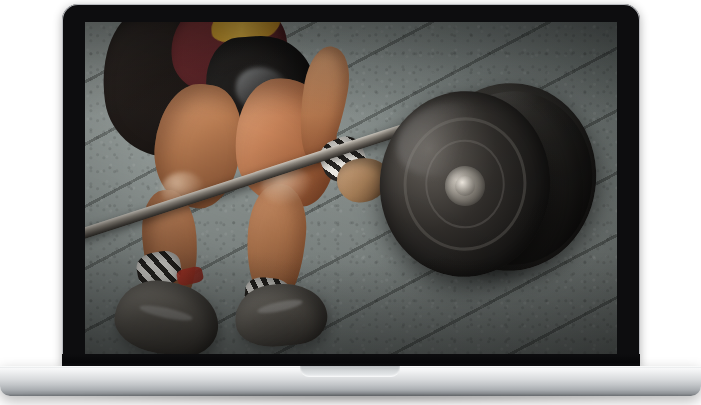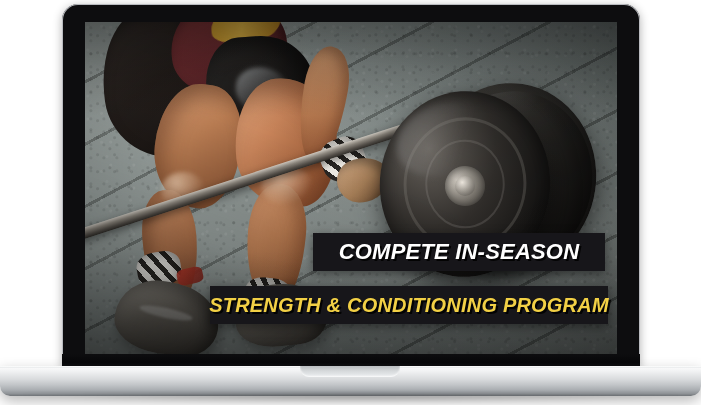--- a/index.html
+++ b/index.html
@@ -464,27 +464,21 @@
           <div class="plate" id="plate-front-ring2"></div>
           <div class="plate" id="plate-hub"></div>
           <div class="plate" id="plate-hub-bolt"></div>
           <div class="plate" id="plate-gloss"></div>
         </div>
 
         <div id="ground-vignette"></div>
         <div id="photo-grade"></div>
       </div>
 
-      <div id="banner-primary">
-        <span id="banner-primary-text">COMPETE IN-SEASON</span>
-      </div>
-
-      <div id="banner-secondary">
-        <span id="banner-secondary-text">STRENGTH &amp; CONDITIONING PROGRAM</span>
-      </div>
+
 
     </div>
   </div>
 
   <div id="lid-chin"></div>
 
   <div id="laptop-base">
     <div id="base-top-edge"></div>
     <div id="base-notch"></div>
     <div id="base-foot-shadow"></div>

